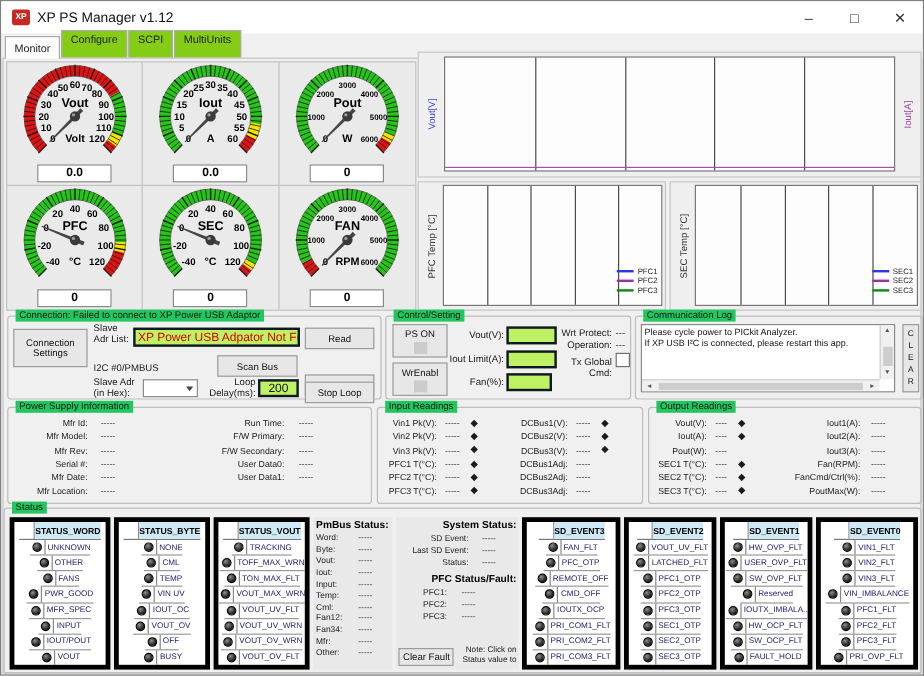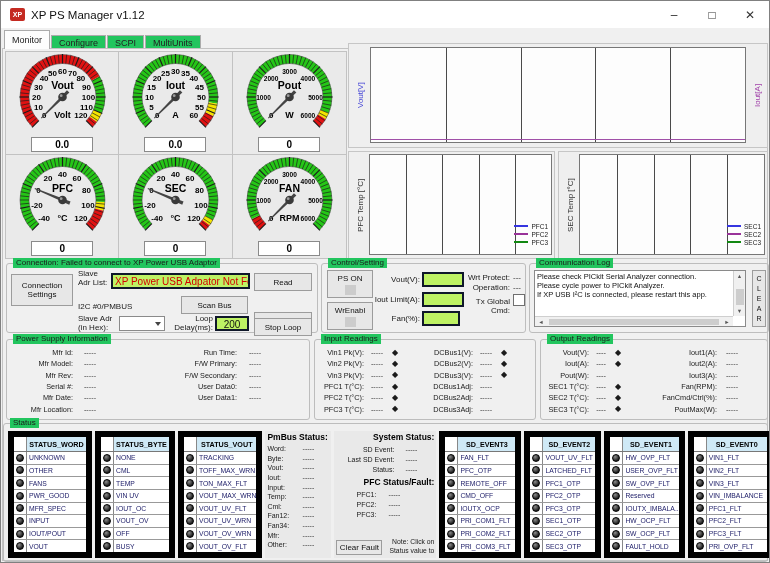--- a/index.html
+++ b/index.html
@@ -13,22 +13,22 @@
               display:flex; align-items:center; }
   .app-icon { width:15px; height:13px; background:#c42a21; color:#fff; font-size:7px; font-weight:bold;
               display:flex; align-items:center; justify-content:center; margin:0 6px 0 9px; border-radius:2px; }
   .app-title { font-size:11.5px; color:#111; }
   .winbtns { position:absolute; right:0; top:0; height:27px; display:flex; }
   .winbtn { width:38px; height:27px; display:flex; align-items:center; justify-content:center;
             font-size:12px; color:#333; }
 
   
   .tabstrip { position:absolute; left:0; top:27px; right:0; height:21px; background:#f0f0f0; display:flex; align-items:flex-end; padding-left:3px; }
-  .tab { font-size:9px; color:#222; border:1px solid #ababab; border-bottom:none; background:#22c55e;
-         padding:2px 7px 3px 7px; margin-right:1px; height:14px; }
+  .tab { font-size:9px; color:#222; border:1px solid #ababab; border-bottom:none; background:#84cc16;
+         padding:2px 7px 3px 7px; margin-right:1px; height:24px; }
   .tab.active { background:#fdfdfd; height:19px; padding-top:4px; position:relative; z-index:2; }
   .mainborder { position:absolute; left:1px; top:47px; right:1px; bottom:1px; border:1px solid #c3c3c3; background:#f0f0f0; }
 
   
   .gauge-grid { position:absolute; left:4px; top:50px; width:342px; height:208px; display:grid;
                 grid-template-columns:repeat(3,1fr); grid-template-rows:repeat(2,1fr);
                 border:1px solid #c2c2c2; background:#eaeaea; }
   .gauge-cell { position:relative; border-right:1px solid #c2c2c2; border-bottom:1px solid #c2c2c2; }
   .gauge-cell:nth-child(3n) { border-right:none; }
   .gauge-cell:nth-child(n+4) { border-bottom:none; }
@@ -88,21 +88,21 @@
 
   
   .rdcol { position:absolute; }
   .rd-row { display:flex; align-items:center; height:11.3px; font-size:7.3px; }
   .rd-lbl { width:var(--lw,50px); text-align:right; color:#1a1a1a; white-space:nowrap; }
   .rd-val { width:var(--vw,28px); text-align:center; color:#333; }
   .dia { color:#1b1b1b; font-size:8px; line-height:8px; margin-left:2px; }
 
   
   .status-row-flex { position:absolute; left:4px; top:7px; right:3px; bottom:3px; display:flex; gap:3px; }
-  .sttable { border:6px solid #000000; background:#fff; display:flex; flex-direction:column; }
+  .sttable { border:4px solid #000000; background:#fff; display:flex; flex-direction:column;align-items:center; }
   .st-hdr { display:flex; height:15px; border-bottom:1px solid #777; flex:none; }
   .st-ledcol { width:13px; border-right:1px solid #888; display:flex; align-items:center; justify-content:center; flex:none; }
   .st-hdrtxt { flex:1; background:#cfe9f6; font-size:7.2px; font-weight:bold; color:#000;
                display:flex; align-items:center; justify-content:center; white-space:nowrap; }
   .st-row { flex:1; display:flex; border-bottom:1px solid #999; }
   .st-row:last-child { border-bottom:none; }
   .st-lbl { flex:1; font-size:6.8px; color:#1a1a66; display:flex; align-items:center; padding-left:2px;
             white-space:nowrap; overflow:hidden; }
   .led { width:8px; height:8px; border-radius:50%; border:0.5px solid #000;
          background:radial-gradient(circle at 35% 30%, #8d8d8d, #1f1f1f 70%); }
@@ -694,21 +694,20 @@
     <div class="lbl" style="left:144px; top:19px; width:44px; text-align:right;">Operation:</div>
     <div class="lbl" style="left:191px; top:19px; color:#333;">---</div>
     <div class="lbl" style="left:136px; top:33px; width:52px; text-align:right;">Tx Global Cmd:</div>
     <div class="checkbox" style="left:191px; top:30px;"></div>
   </div>
 
   <div class="groupbox" style="left:528px; top:262px; width:240px; height:70px;">
     <div class="gb-title">Communication Log</div>
     <div class="commbox">
       <div class="commlines">
-          <div>Please check PICkit Serial Analyzer connection.</div>
           <div>Please cycle power to PICkit Analyzer.</div>
           <div>If XP USB I²C is connected, please restart this app.</div>
         </div>
       <div class="vscroll">
         <div class="sarrow">▲</div>
         <div class="vthumb"></div>
         <div class="sarrow" style="position:absolute; bottom:0;">▼</div>
       </div>
       <div class="hscroll">
         <div class="sarrow">◄</div>

